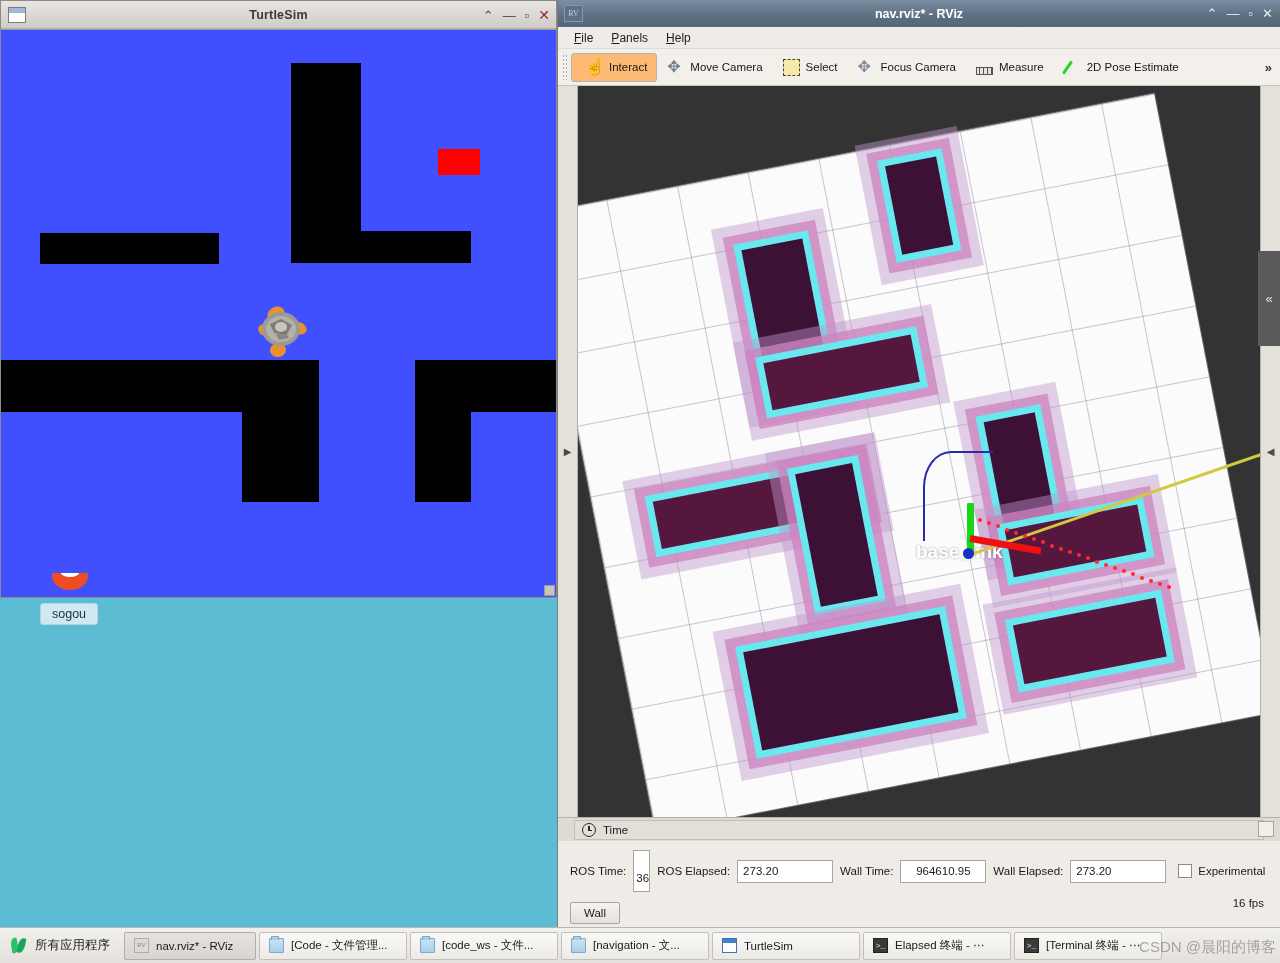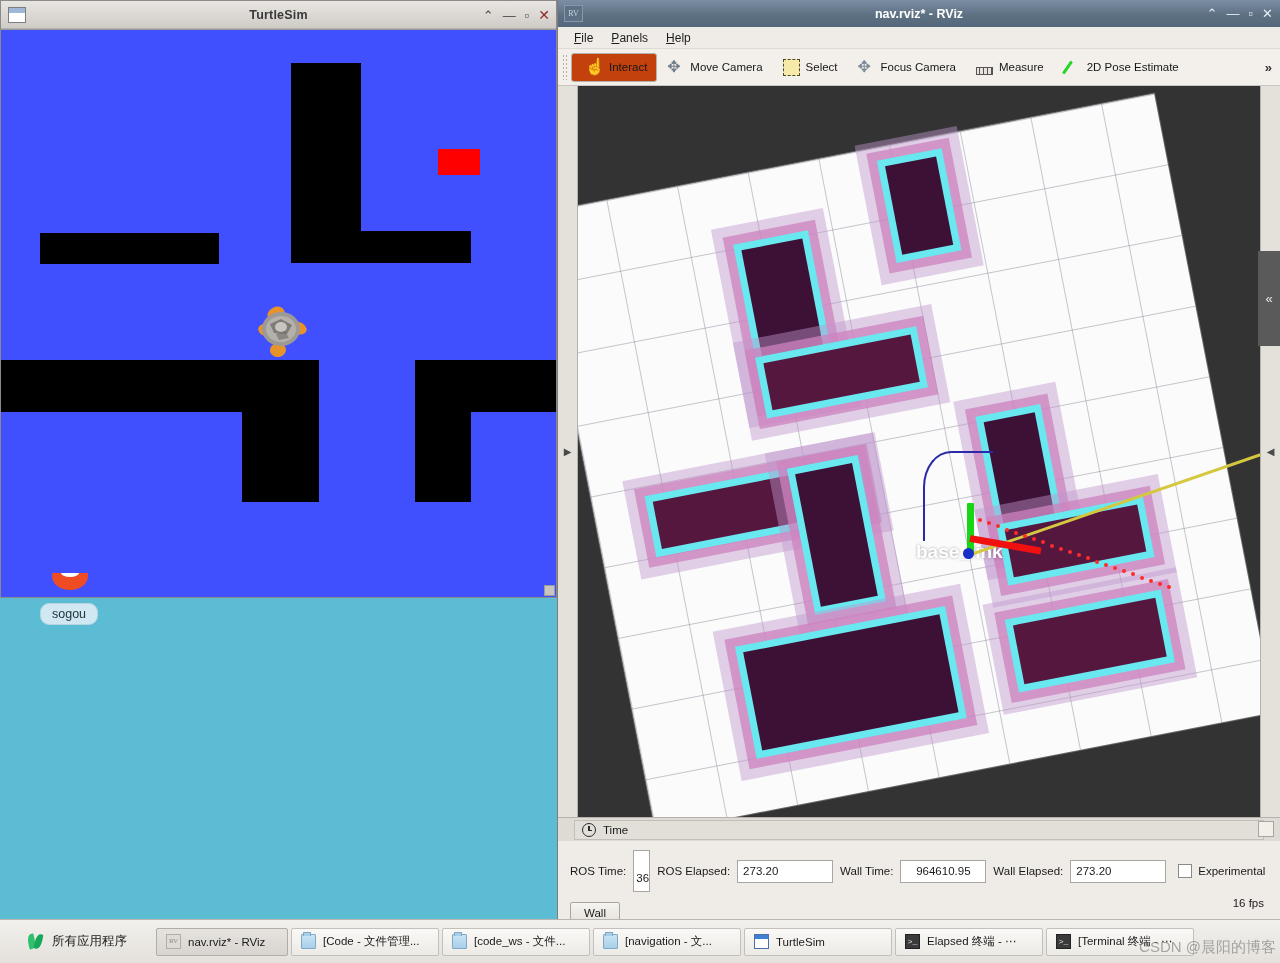--- a/index.html
+++ b/index.html
@@ -66,21 +66,21 @@
   .ts-resize {
     position: absolute; right: 1px; bottom: 1px; width: 11px; height: 11px;
     background: #c8c4bf; border: 1px solid #9a9a9a;
   }
 
   
   #sogou-ime {
     position: absolute; left: 40px; top: 603px;
     background: #cfe8f2;
     border: 1px solid #b4d4e2;
-    border-radius: 9px;
+    border-radius: 3px;
     padding: 3px 11px;
     font-size: 12.5px; color: #24343b;
   }
   #sogou-logo {
     position: absolute; left: 52px; top: 573px;
     width: 36px; height: 22px; overflow: hidden;
   }
   #sogou-logo i {
     position: absolute; left: 0; top: -11px;
     width: 36px; height: 28px;
@@ -140,21 +140,21 @@
     width: 7px; height: 26px; margin-right: 2px;
     background-image: radial-gradient(#b0aca7 1px, transparent 1px);
     background-size: 3px 4px;
   }
   .tb-item {
     display: flex; align-items: center; gap: 6px;
     height: 29px; padding: 0 9px; font-size: 11.5px; color: #171717;
     cursor: default; border: 1px solid transparent; border-radius: 3px;
   }
   .tb-item.active {
-    background: #c2410c; border-color: #b5b1ab; padding-left: 14px;
+    background: #fdba74; border-color: #b5b1ab; padding-left: 14px;
   }
   .tb-more {
     position: absolute; right: 8px; font-size: 13px; color: #333; font-weight: bold;
   }
   .tb-ico { width: 17px; height: 17px; position: relative; flex: 0 0 auto; }
 
   
   .ico-hand::before {
     content: "☝"; position: absolute; left: -1px; top: -2px;
     font-size: 16px; color: #2a2a2a;
@@ -330,24 +330,24 @@
     font-family: "Liberation Sans", sans-serif;
   }
   .fps {
     position: absolute; right: 16px; bottom: 11px;
     font-size: 11.5px; color: #1a1a1a;
   }
 
   
   #taskbar {
     position: absolute; left: 0; bottom: 0;
-    width: 1280px; height: 44px;
+    width: 1280px; height: 36px;
     background: linear-gradient(to bottom, #f2f0ec 0%, #e4e1dc 100%);
     border-top: 1px solid #b9b5b0;
-    display: flex; align-items: center; padding: 0 17px; gap: 18px;
+    display: flex; align-items: center; padding: 0 0; gap: 3px;
   }
   #apps-button {
     display: flex; align-items: center; gap: 8px;
     height: 28px; padding: 0 11px; font-size: 12.5px; color: #1a1a1a;
     cursor: default;
   }
   .leaf {
     width: 16px; height: 17px; position: relative; flex: 0 0 auto;
   }
   .leaf i {

